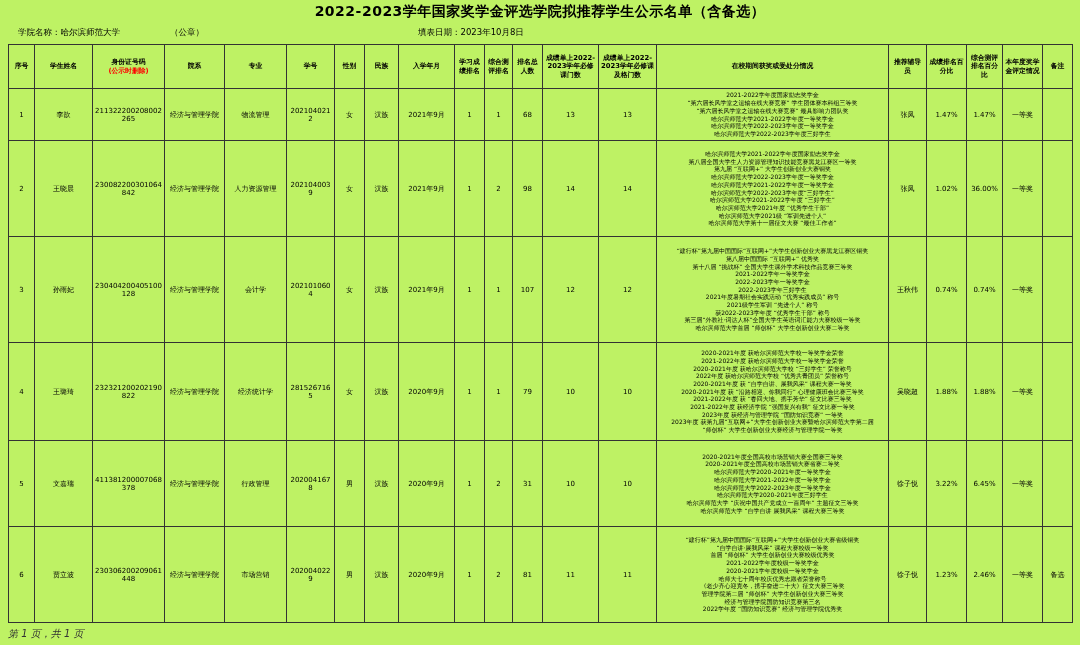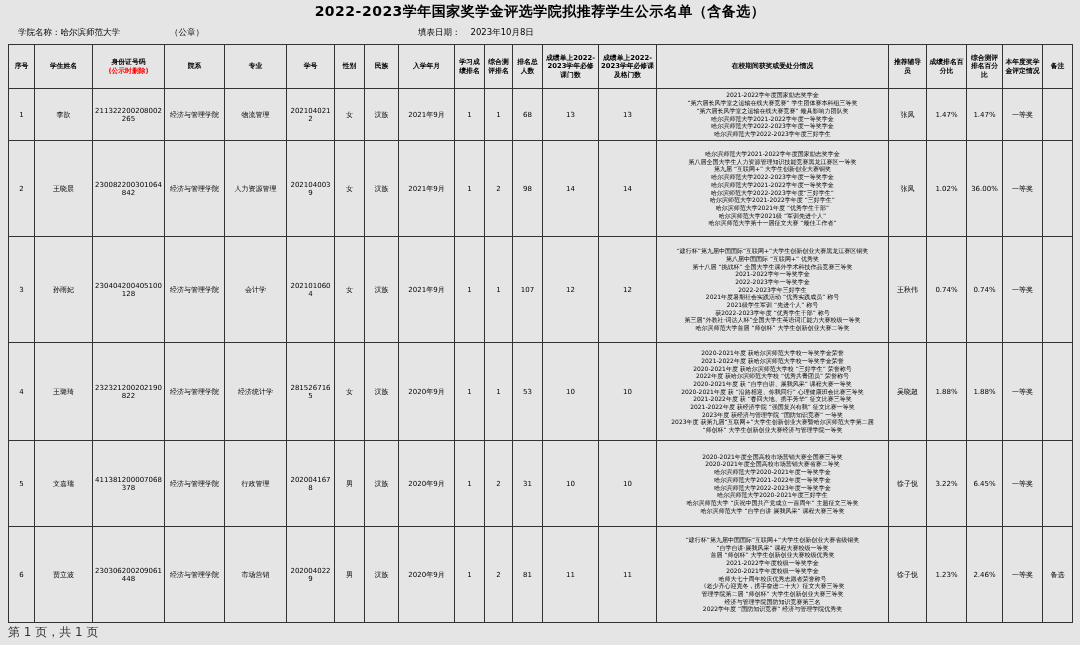--- a/index.html
+++ b/index.html
@@ -1,38 +1,38 @@
 <!DOCTYPE html>
 <html><head>
 <meta charset="utf-8">
 <style>
   html,body{margin:0;padding:0;background:#ffffff;}
   body{font-family:"DejaVu Sans","Liberation Sans",sans-serif;color:#000;}
-  .sheet{position:relative;width:1080px;height:645px;background:#e5e5e5;overflow:hidden;}
+  .sheet{position:relative;width:1080px;height:645px;background:#bef264;overflow:hidden;}
   .title{position:absolute;top:3px;left:0;width:100%;text-align:center;font-size:14px;font-weight:bold;letter-spacing:.5px;}
   .meta{position:absolute;top:27px;left:10px;width:1060px;font-size:8.5px;}
   .meta .college{position:absolute;left:8px;top:0;}
   .meta .seal{position:absolute;left:160px;top:0;}
   .meta .date{position:absolute;left:408px;top:0;}
-  .meta .date-val{margin-left:10px;}
+  .meta .date-val{margin-left:0;}
   table.grid{position:absolute;top:44px;left:8px;width:1064px;border-collapse:collapse;table-layout:fixed;}
   table.grid th,table.grid td{border:1px solid #333;padding:1px 2px;font-size:7px;text-align:center;vertical-align:middle;overflow:hidden;word-break:break-all;}
   table.grid thead tr{height:44px;}
   table.grid th{font-weight:bold;font-size:6.8px;line-height:1.25;}
   .red{color:#FF0000;}
   tbody tr:nth-child(1){height:52px;}
   tbody tr:nth-child(2){height:96px;}
   tbody tr:nth-child(3){height:106px;}
   tbody tr:nth-child(4){height:98px;}
   tbody tr:nth-child(5){height:86px;}
   tbody tr:nth-child(6){height:96px;}
   td.awards{text-align:left;vertical-align:middle;padding:2px 3px;}
   td.awards .award-line{font-size:6px;line-height:1.28;white-space:nowrap;overflow:hidden;}
   td.id-cell{font-size:6.2px;}
-  .footer{position:absolute;left:8px;bottom:4px;font-size:12px;color:#333;}
+  .footer{position:absolute;left:8px;bottom:4px;font-size:10px;color:#333;font-style:italic;}
 </style>
 </head>
 <body>
 
 <div class="sheet">
   <div class="title">2022-2023学年国家奖学金评选学院拟推荐学生公示名单（含备选）</div>
 
   <div class="meta">
     <span class="college"><span>学院名称：</span><span>哈尔滨师范大学</span></span>
     <span class="seal">（公章）</span>
@@ -188,21 +188,21 @@
           <td>王璐琦</td>
           <td class="id-cell">232321200202190822</td>
           <td>经济与管理学院</td>
           <td>经济统计学</td>
           <td>2815267165</td>
           <td>女</td>
           <td>汉族</td>
           <td>2020年9月</td>
           <td>1</td>
           <td>1</td>
-          <td>53</td>
+          <td>79</td>
           <td>10</td>
           <td>10</td>
           <td class="awards">
             <div class="award-line">2020-2021年度 获哈尔滨师范大学校一等奖学金荣誉</div>
             <div class="award-line">2021-2022年度 获哈尔滨师范大学校一等奖学金荣誉</div>
             <div class="award-line">2020-2021年度 获哈尔滨师范大学校 “三好学生” 荣誉称号</div>
             <div class="award-line">2022年度 获哈尔滨师范大学校 “优秀共青团员” 荣誉称号</div>
             <div class="award-line">2020-2021年度 获 “自学自讲、展我风采” 课程大赛一等奖</div>
             <div class="award-line">2020-2021年度 获 “沿路相迎、你我同行” 心理健康班会比赛三等奖</div>
             <div class="award-line">2021-2022年度 获 “春回大地、携手芳华” 征文比赛三等奖</div>

